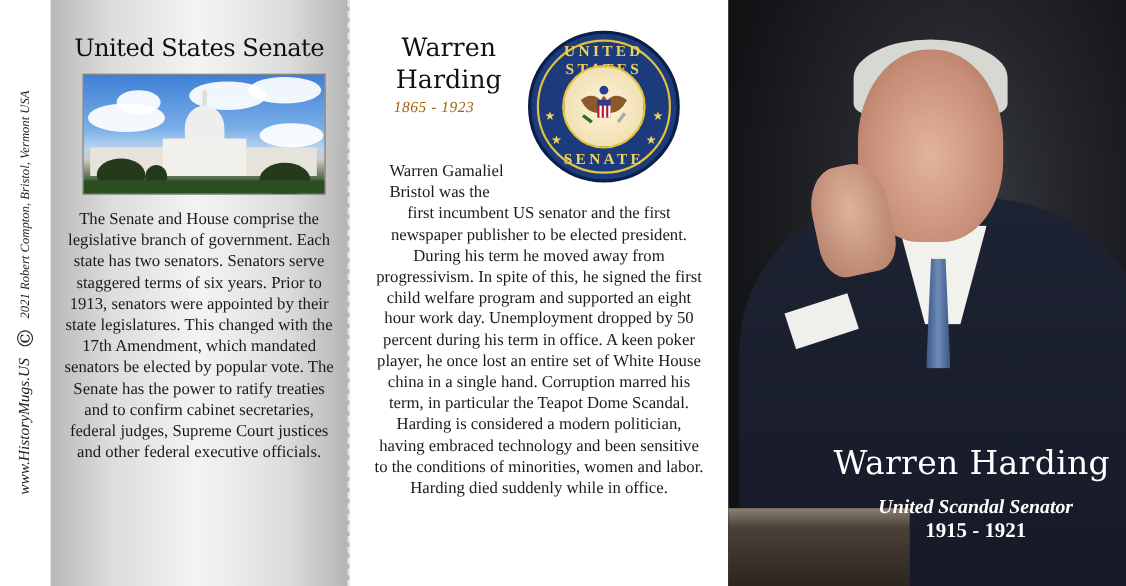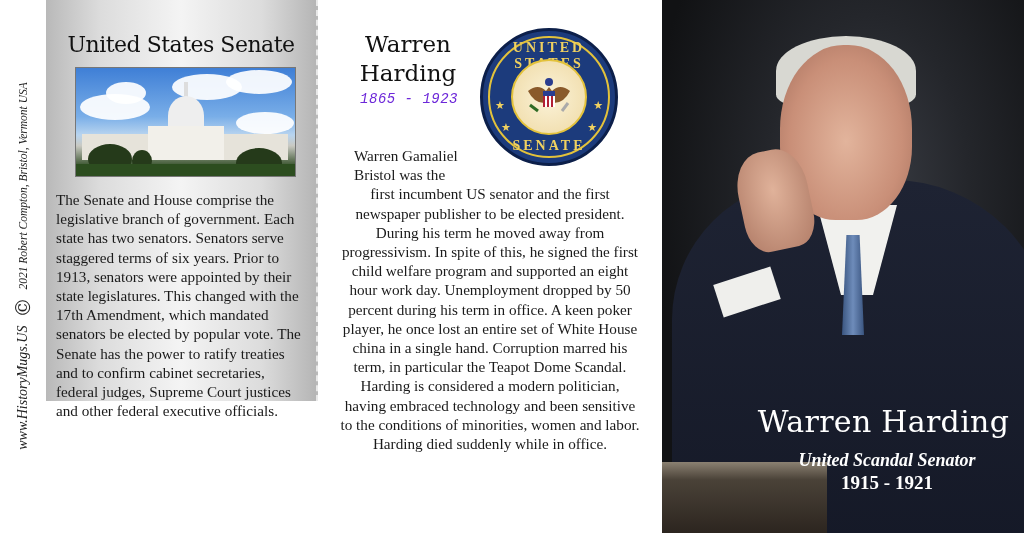--- a/index.html
+++ b/index.html
@@ -14,21 +14,21 @@
   .spine-text {
     position: absolute; left: 23px; top: 266px;
     transform: translate(-50%, -50%) rotate(-90deg);
     white-space: nowrap; color: #222; display: flex; align-items: center; gap: 8px;
   }
   .spine-site { font-size: 14px; font-style: italic; }
   .spine-copy { font-size: 20px; font-family: "DejaVu Serif", serif; }
   .spine-credit { font-size: 11.5px; font-style: italic; }
 
   .senate-panel {
-    position: absolute; left: 46px; top: 0; width: 270px; height: 401px;
+    position: absolute; left: 46px; top: 0; width: 270px; height: 533px;
     background: linear-gradient(90deg, #b9b9b9 0%, #dcdcdc 20%, #f4f4f4 50%, #dcdcdc 80%, #b5b5b5 100%);
     border-right: 2px dashed #e8e8e8;
   }
   .senate-title {
     position: absolute; top: 32px; left: 0; width: 100%; text-align: center;
     font-family: "DejaVu Serif", serif; font-size: 22px; color: #111; letter-spacing: -0.5px;
   }
   .capitol-photo {
     position: absolute; left: 29px; top: 67px; width: 219px; height: 108px;
     background: linear-gradient(180deg, #3f7fd6 0%, #79aee8 45%, #b8d4ef 62%, #c9c9c2 72%, #2d4a22 92%, #3b3b2c 100%);
@@ -37,31 +37,31 @@
   .cloud { position: absolute; background: #fff; border-radius: 50%; opacity: 0.92; }
   .dome { position: absolute; left: 92px; top: 28px; width: 36px; height: 40px; background: #eee; border-radius: 50% 50% 6px 6px; }
   .dome-spire { position: absolute; left: 108px; top: 14px; width: 4px; height: 16px; background: #ddd; }
   .building { position: absolute; left: 6px; top: 66px; width: 206px; height: 26px; background: #e6e3da; }
   .building-center { position: absolute; left: 72px; top: 58px; width: 76px; height: 34px; background: #f2f0ea; }
   .tree { position: absolute; background: #253a1a; border-radius: 50%; }
   .lawn { position: absolute; left: 0; bottom: 0; width: 100%; height: 12px; background: #2c4d1f; }
 
   .senate-body {
     position: absolute; top: 190px; left: 10px; width: 250px;
-    font-size: 15.2px; line-height: 19.2px; color: #1a1a1a;
+    text-align: center; font-size: 15.2px; line-height: 19.2px; color: #1a1a1a;
   }
 
   .bio-panel { position: absolute; left: 318px; top: 4px; width: 362px; height: 533px; background: #fff; }
   .bio-name {
     position: absolute; left: 40px; top: 26px; width: 100px; text-align: center;
     font-family: "DejaVu Serif", serif; font-size: 23px; line-height: 29px; color: #111;
   }
   .bio-dates {
-    position: absolute; left: 40px; top: 87px; width: 100px; text-align: right;
-    font-style: italic; font-size: 14px; color: #6d28d9; letter-spacing: 0.5px; font-family: Liberation Mono, monospace;
+    position: absolute; left: 40px; top: 87px; width: 100px; text-align: left;
+    font-style: italic; font-size: 14px; color: #a16207; letter-spacing: 0.5px;
   }
   .seal {
     position: absolute; left: 162px; top: 24px; width: 138px; height: 138px; border-radius: 50%;
     background: #1c3b7c; border: 3px solid #0c1f4a; box-sizing: border-box;
   }
   .seal-ring { position: absolute; inset: 5px; border-radius: 50%; border: 2px solid #e3c23b; }
   .seal-inner {
     position: absolute; inset: 28px; border-radius: 50%;
     background: radial-gradient(circle, #fbf3d9 0%, #f1deae 80%); border: 2px solid #e3c23b;
   }

